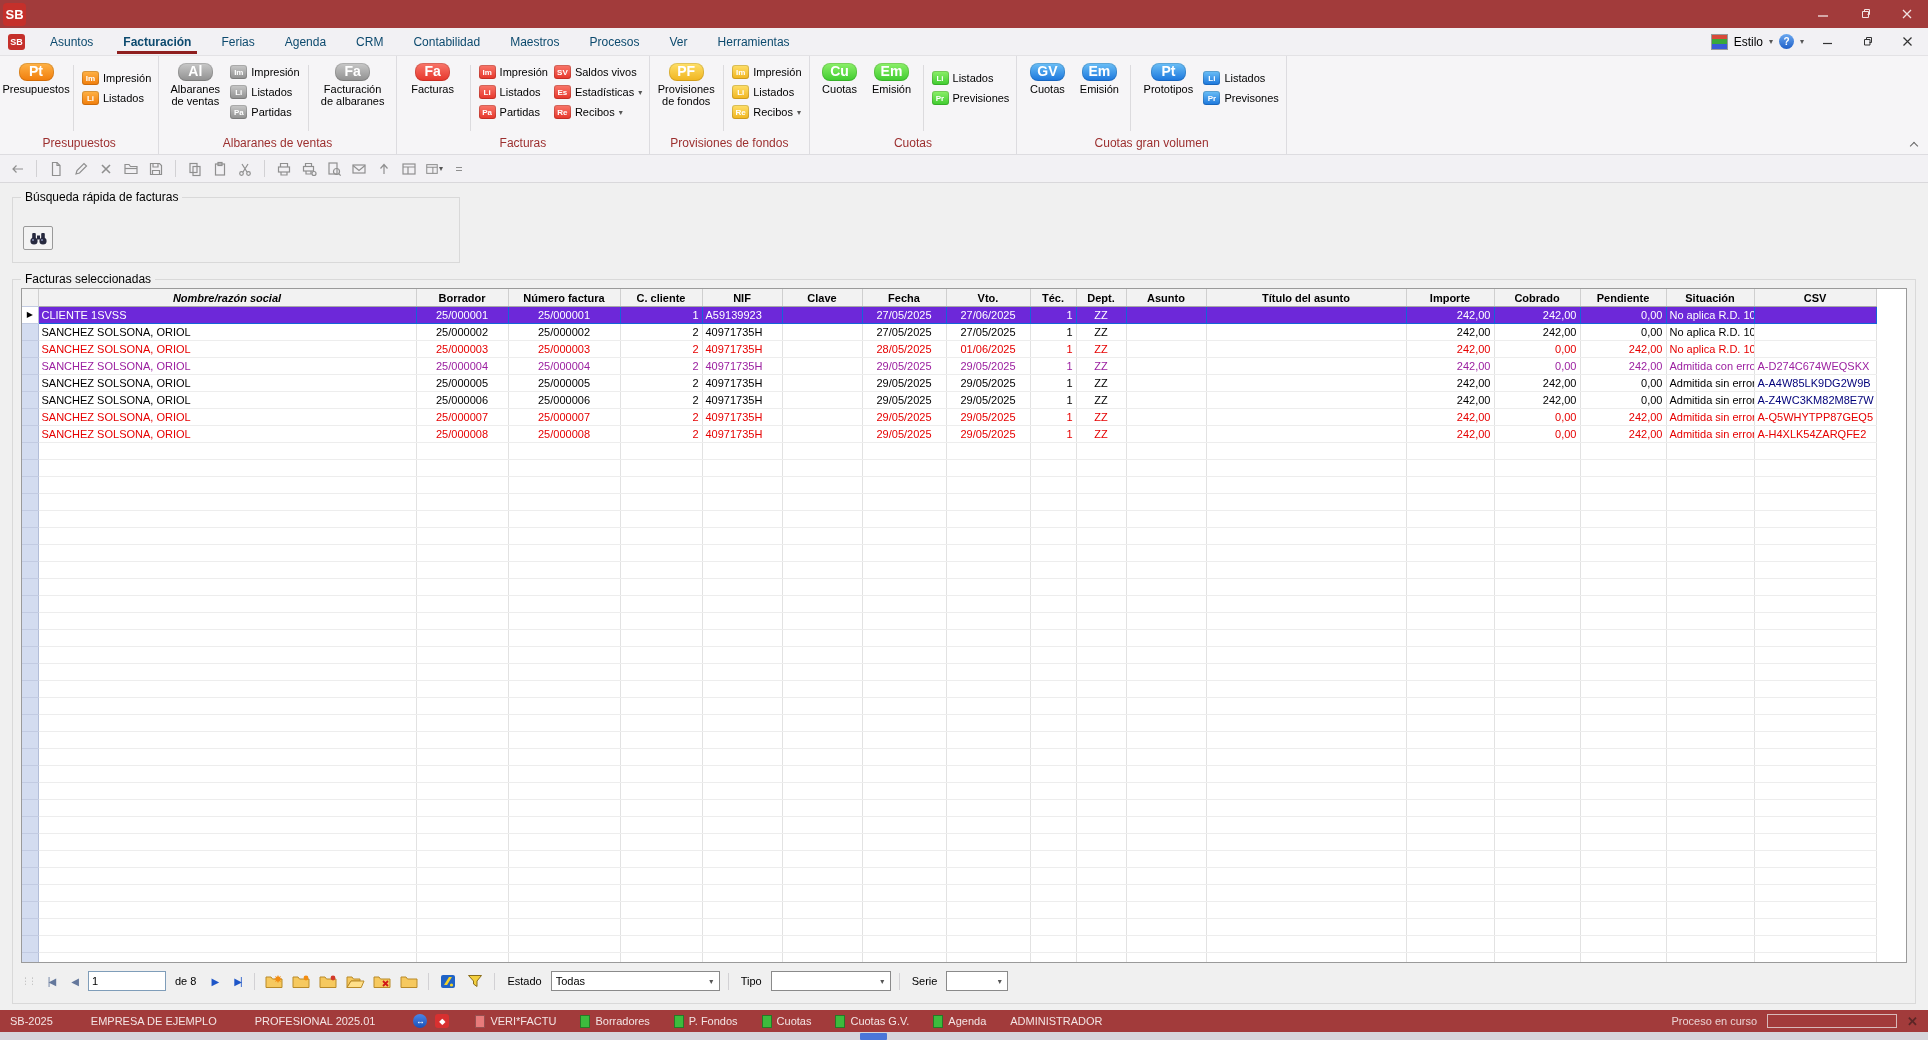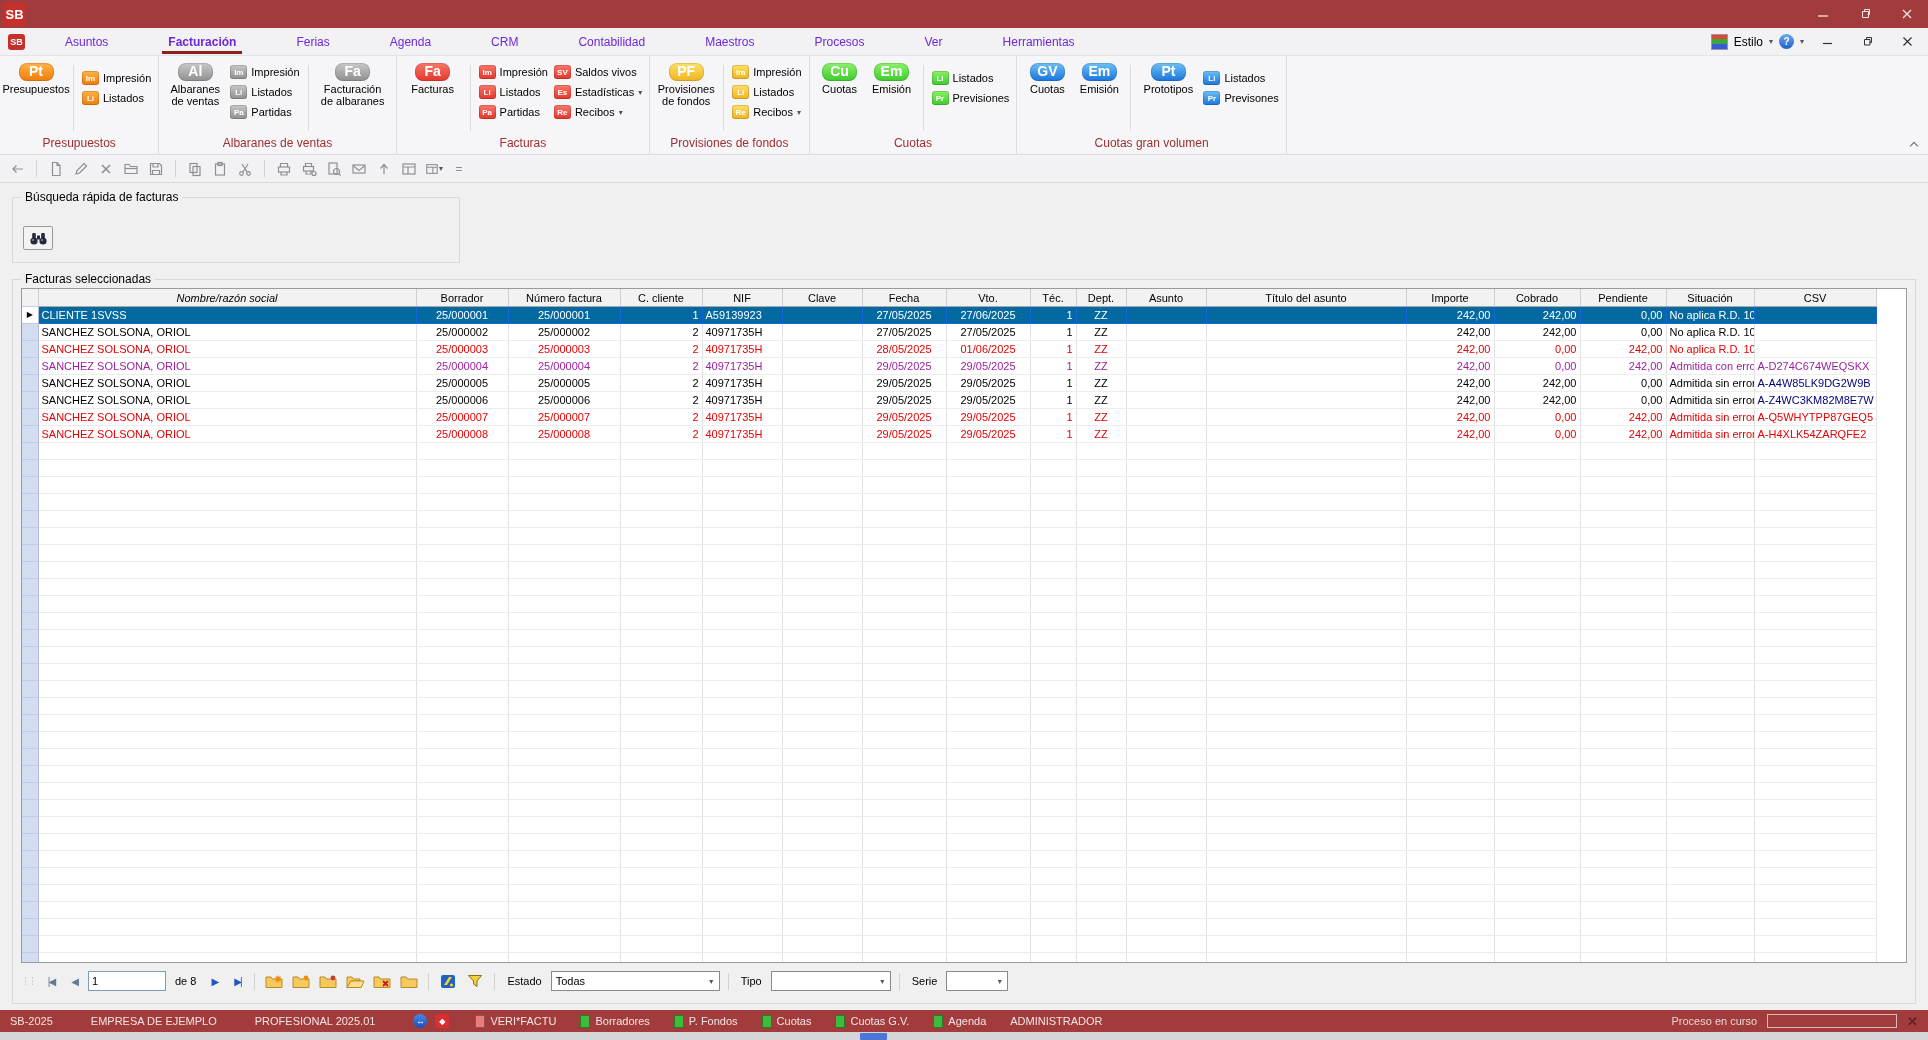--- a/index.html
+++ b/index.html
@@ -11,21 +11,21 @@
   .tb-logo{width:23px;height:23px;margin-left:3px;background:#c5302b;border-radius:4px;color:#fff;
            font-weight:bold;font-size:13px;display:flex;align-items:center;justify-content:center;z-index:2}
   .tb-title{position:absolute;left:0;right:0;text-align:center;color:#f2e3e3;font-size:12px}
   .winbtns{margin-left:auto;display:flex;z-index:2}
   .winbtn{width:42px;height:28px;display:flex;align-items:center;justify-content:center}
   
   .menubar{height:27px;background:#f2f1f4;border-bottom:1px solid #e3e2e5;display:flex;align-items:center;flex:none}
   .mb-logo{width:17px;height:16px;margin:0 10px 0 8px;background:#c5302b;border-radius:3px;color:#fff;
            font-weight:bold;font-size:9px;display:flex;align-items:center;justify-content:center}
   .tabs{display:flex;align-items:center;height:100%}
-  .tab{margin:0 30px;font-size:12px;color:#6d28d9;position:relative;display:flex;align-items:center;height:100%}
+  .tab{margin:0 15px;font-size:12px;color:#0c4a6e;position:relative;display:flex;align-items:center;height:100%}
   .tab.active{font-weight:bold}
   .tab.active::after{content:"";position:absolute;left:-6px;right:-6px;bottom:1px;height:3px;background:#8f1f1f}
   .mb-right{margin-left:auto;display:flex;align-items:center;gap:6px;padding-right:4px}
   .estilo-swatch{width:15px;height:14px;border:1px solid #9a9a9a;display:flex;flex-direction:column}
   .estilo-swatch i{flex:1}
   .estilo-swatch i:nth-child(1){background:#d84a3a}
   .estilo-swatch i:nth-child(2){background:#3aa83a}
   .estilo-swatch i:nth-child(3){background:#3a5ad8}
   .dd{font-size:8px;color:#555}
   .helpcirc{width:15px;height:15px;border-radius:50%;background:linear-gradient(#6aa8f0,#2060c8);color:#fff;
@@ -75,27 +75,27 @@
   .combo .val{flex:1;overflow:hidden;white-space:nowrap}
   .carrow{width:15px;text-align:center;color:#555;font-size:8px;flex:none}
   .w190{width:190px}.w148{width:169px}.w120{width:120px}.w62{width:62px}
   .binoc{width:30px;height:24px;margin-top:14px;border:1px solid #9a9a9a;background:#f3f3f3;border-radius:2px;
          display:flex;align-items:center;justify-content:center;padding:0}
   .gridbox{flex:1;margin-top:16px;padding:8px;box-sizing:border-box;min-height:0;display:flex}
   .gridwrap{flex:1;display:flex;flex-direction:column;min-width:0}
   .gridscroll{flex:1;border:1px solid #9a9a9a;background:#fff;overflow:hidden}
   table{border-collapse:collapse;table-layout:fixed;width:1854px;font-size:11px}
   th{height:17px;background:#f2f2f2;border-right:1px solid #cfcfcf;border-bottom:1px solid #a8a8a8;
-     font-weight:normal;text-align:center;padding:0 3px;overflow:hidden;white-space:nowrap}
+     font-weight:bold;text-align:center;padding:0 3px;overflow:hidden;white-space:nowrap}
   th.it{font-style:italic}
   td{height:16px;border-right:1px solid #e2e2e2;border-bottom:1px solid #ededed;padding:0 3px;
      overflow:hidden;white-space:nowrap}
   td.sel,th.sel{background:#d3dcf0;border-right:1px solid #b2bdd8;border-bottom:1px solid #c2cbe2}
   th.sel{background:#f2f2f2;border-right:1px solid #cfcfcf}
-  tr.r-selected td{background:#0369a1;color:#fff;border-right-color:#1464d8;border-bottom-color:#1464d8}
+  tr.r-selected td{background:#6d28d9;color:#fff;border-right-color:#1464d8;border-bottom-color:#1464d8}
   tr.r-selected td.sel{background:#fff;color:#000;text-align:center;font-size:8px;line-height:16px;
                        border-right:1px solid #b2bdd8;border-bottom:1px solid #c2cbe2}
   tr.r-error td{color:#e60000}
   tr.r-warning td{color:#9b1fa0}
   tr.r-normal td.c-csv{color:#00007a}
   .a-l{text-align:left}.a-c{text-align:center}.a-r{text-align:right}
   
   .pager{height:28px;margin-top:4px;display:flex;align-items:center;gap:5px;flex:none}
   .grip{color:#b5b5b5;font-size:9px;letter-spacing:-2px;margin-right:2px}
   .nbtn{min-width:18px;text-align:center;font-size:10px;letter-spacing:-2px}

